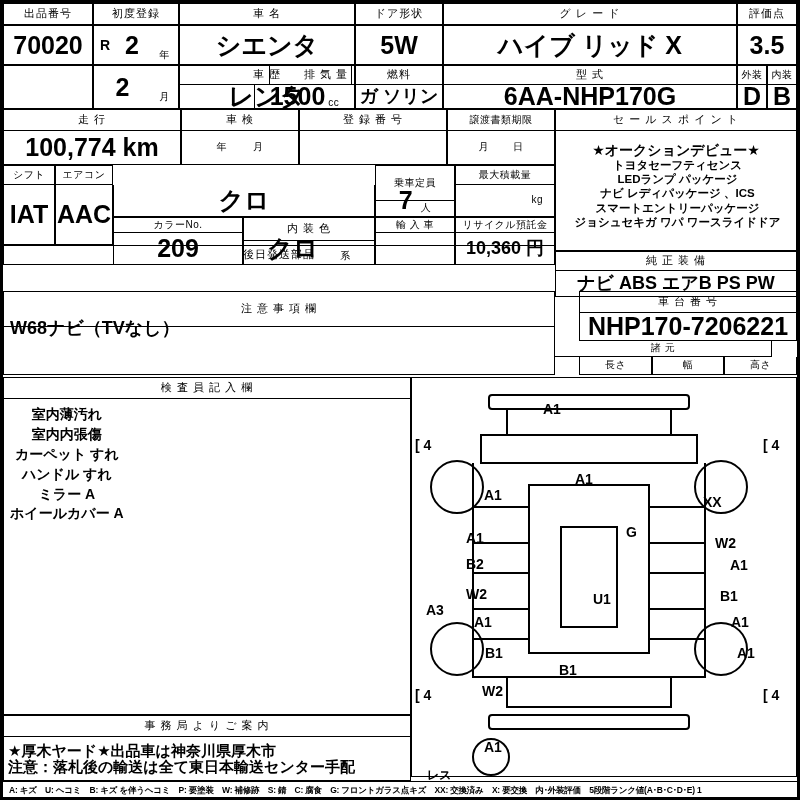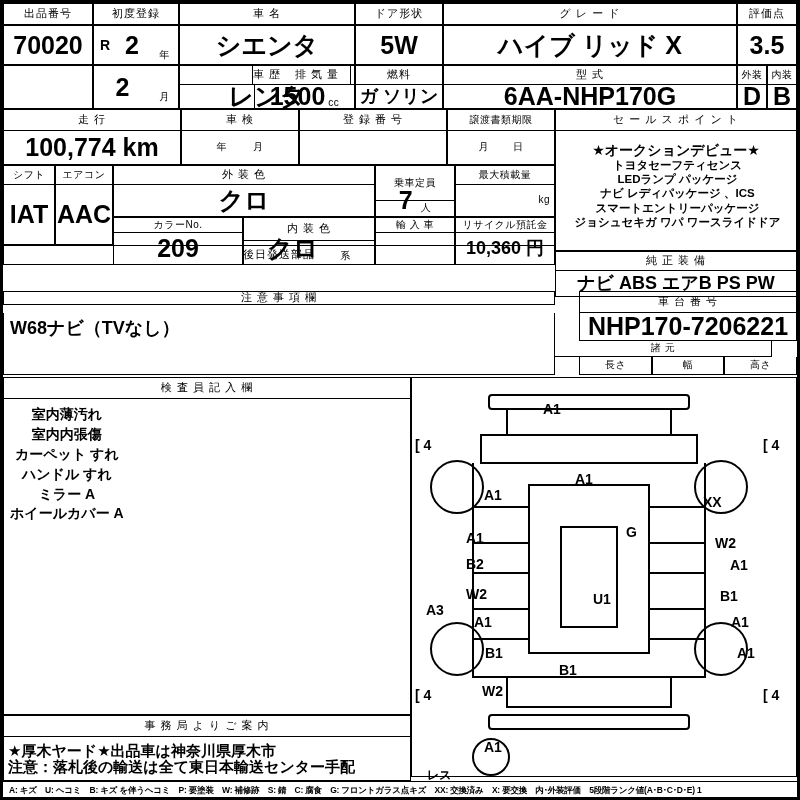--- a/index.html
+++ b/index.html
@@ -68,21 +68,21 @@
   <div class="cell lbl" style="left:734px;top:0;width:60px;height:22px;">評価点</div>
   <div class="cell val-lg" style="left:734px;top:22px;width:60px;height:40px;">3.5</div>
 
   <div class="cell" style="left:0;top:62px;width:90px;height:44px;"></div>
   <div class="cell val-lg" style="left:90px;top:62px;width:58px;height:44px;border-right:none;">2</div>
   <div class="cell lbl-sm" style="left:148px;top:62px;width:28px;height:44px;border-left:none;align-items:flex-end;padding-bottom:6px;">月</div>
 
   <div class="cell lbl" style="left:176px;top:62px;width:176px;height:20px;">車 歴</div>
   <div class="cell val-lg" style="left:176px;top:82px;width:176px;height:24px;border-top:none;">レンタ</div>
 
-  <div class="cell lbl" style="left:249px;top:62px;width:99px;height:20px;border-left:1px solid #000;padding-left:31px;">排 気 量</div>
+  <div class="cell lbl" style="left:266px;top:62px;width:83px;height:20px;border-left:1px solid #000;padding-left:31px;">排 気 量</div>
   <div class="cell" style="left:251px;top:82px;width:101px;height:24px;border-top:none;">
     <span class="val-lg">1500</span>
     <span class="lbl-sm" style="margin-left:3px;align-self:flex-end;">cc</span>
   </div>
 
   <div class="cell lbl" style="left:352px;top:62px;width:88px;height:20px;">燃料</div>
   <div class="cell val-md" style="left:352px;top:82px;width:88px;height:24px;border-top:none;">ガ ソリン</div>
 
   <div class="cell lbl" style="left:440px;top:62px;width:294px;height:20px;">型 式</div>
   <div class="cell val-lg" style="left:440px;top:82px;width:294px;height:24px;border-top:none;">6AA-NHP170G</div>
@@ -117,30 +117,29 @@
       <div class="sp-item">トヨタセーフティセンス</div>
       <div class="sp-item">LEDランプ パッケージ</div>
       <div class="sp-item">ナビ レディパッケージ 、ICS</div>
       <div class="sp-item">スマートエントリーパッケージ</div>
       <div class="sp-item">ジョシュセキガ ワパ ワースライドドア</div>
     </div>
   </div>
 
   <div class="cell lbl-sm" style="left:0;top:162px;width:52px;height:20px;">シフト</div>
   <div class="cell lbl-sm" style="left:52px;top:162px;width:58px;height:20px;">エアコン</div>
-  <div class="cell lbl" style="left:110px;top:162px;width:262px;height:20px;">外 装 色</div>
   <div class="cell lbl-sm" style="left:372px;top:162px;width:80px;height:36px;">乗車定員</div>
   <div class="cell lbl-sm" style="left:452px;top:162px;width:100px;height:20px;">最大積載量</div>
 
   <div class="cell val-lg" style="left:110px;top:182px;width:262px;height:32px;border-top:none;">クロ</div>
   <div class="cell" style="left:372px;top:182px;width:80px;height:32px;border-top:none;">
     <span class="val-lg">7</span>
     <span class="lbl-sm" style="margin-left:8px;align-self:flex-end;padding-bottom:3px;">人</span>
   </div>
-  <div class="cell" style="left:452px;top:182px;width:100px;height:32px;border-top:none;justify-content:flex-end;padding-right:4px;">
+  <div class="cell" style="left:452px;top:182px;width:100px;height:32px;border-top:none;justify-content:flex-end;padding-right:11px;">
     <span class="lbl-sm">kg</span>
   </div>
 
   <div class="cell val-lg" style="left:0;top:182px;width:52px;height:60px;border-top:none;">IAT</div>
   <div class="cell val-lg" style="left:52px;top:182px;width:58px;height:60px;border-top:none;">AAC</div>
 
   <div class="cell lbl-sm" style="left:110px;top:214px;width:130px;height:16px;">カラーNo.</div>
   <div class="cell lbl" style="left:240px;top:214px;width:132px;height:24px;">内 装 色</div>
   <div class="cell lbl-sm" style="left:372px;top:214px;width:80px;height:16px;">輸 入 車</div>
   <div class="cell lbl-sm" style="left:452px;top:214px;width:100px;height:16px;">リサイクル預託金</div>
@@ -152,21 +151,21 @@
   </div>
   <div class="cell val-md" style="left:372px;top:230px;width:80px;height:32px;border-top:none;"></div>
   <div class="cell val-md" style="left:452px;top:230px;width:100px;height:32px;border-top:none;">10,360 円</div>
 
   <div class="cell lbl" style="left:0;top:242px;width:110px;height:20px;border-right:none;"></div>
   <div class="cell lbl" style="left:0;top:242px;width:552px;height:20px;">後日発送部品</div>
 
   <div class="cell lbl" style="left:552px;top:248px;width:242px;height:20px;">純 正 装 備</div>
   <div class="cell val-md" style="left:552px;top:268px;width:242px;height:26px;border-top:none;">ナビ ABS エアB PS PW</div>
 
-  <div class="cell lbl" style="left:0;top:288px;width:552px;height:14px;">注 意 事 項 欄</div>
+  <div class="cell lbl" style="left:0;top:288px;width:552px;height:36px;">注 意 事 項 欄</div>
   <div class="cell val-md left" style="left:0;top:310px;width:552px;height:62px;border-top:none;align-items:flex-start;padding-top:6px;">W68ナビ（TVなし）</div>
 
   <div class="cell" style="left:552px;top:294px;width:24px;height:78px;border:none;"></div>
   <div class="cell lbl" style="left:576px;top:288px;width:218px;height:22px;">車 台 番 号</div>
   <div class="cell val-lg" style="left:576px;top:310px;width:218px;height:28px;border-top:none;">NHP170-7206221</div>
   <div class="cell lbl-sm" style="left:551px;top:338px;width:218px;height:16px;border-top:none;">諸 元</div>
   <div class="cell lbl-sm" style="left:576px;top:354px;width:73px;height:18px;border-top:none;">長さ</div>
   <div class="cell lbl-sm" style="left:649px;top:354px;width:72px;height:18px;border-top:none;">幅</div>
   <div class="cell lbl-sm" style="left:721px;top:354px;width:73px;height:18px;border-top:none;">高さ</div>
 

